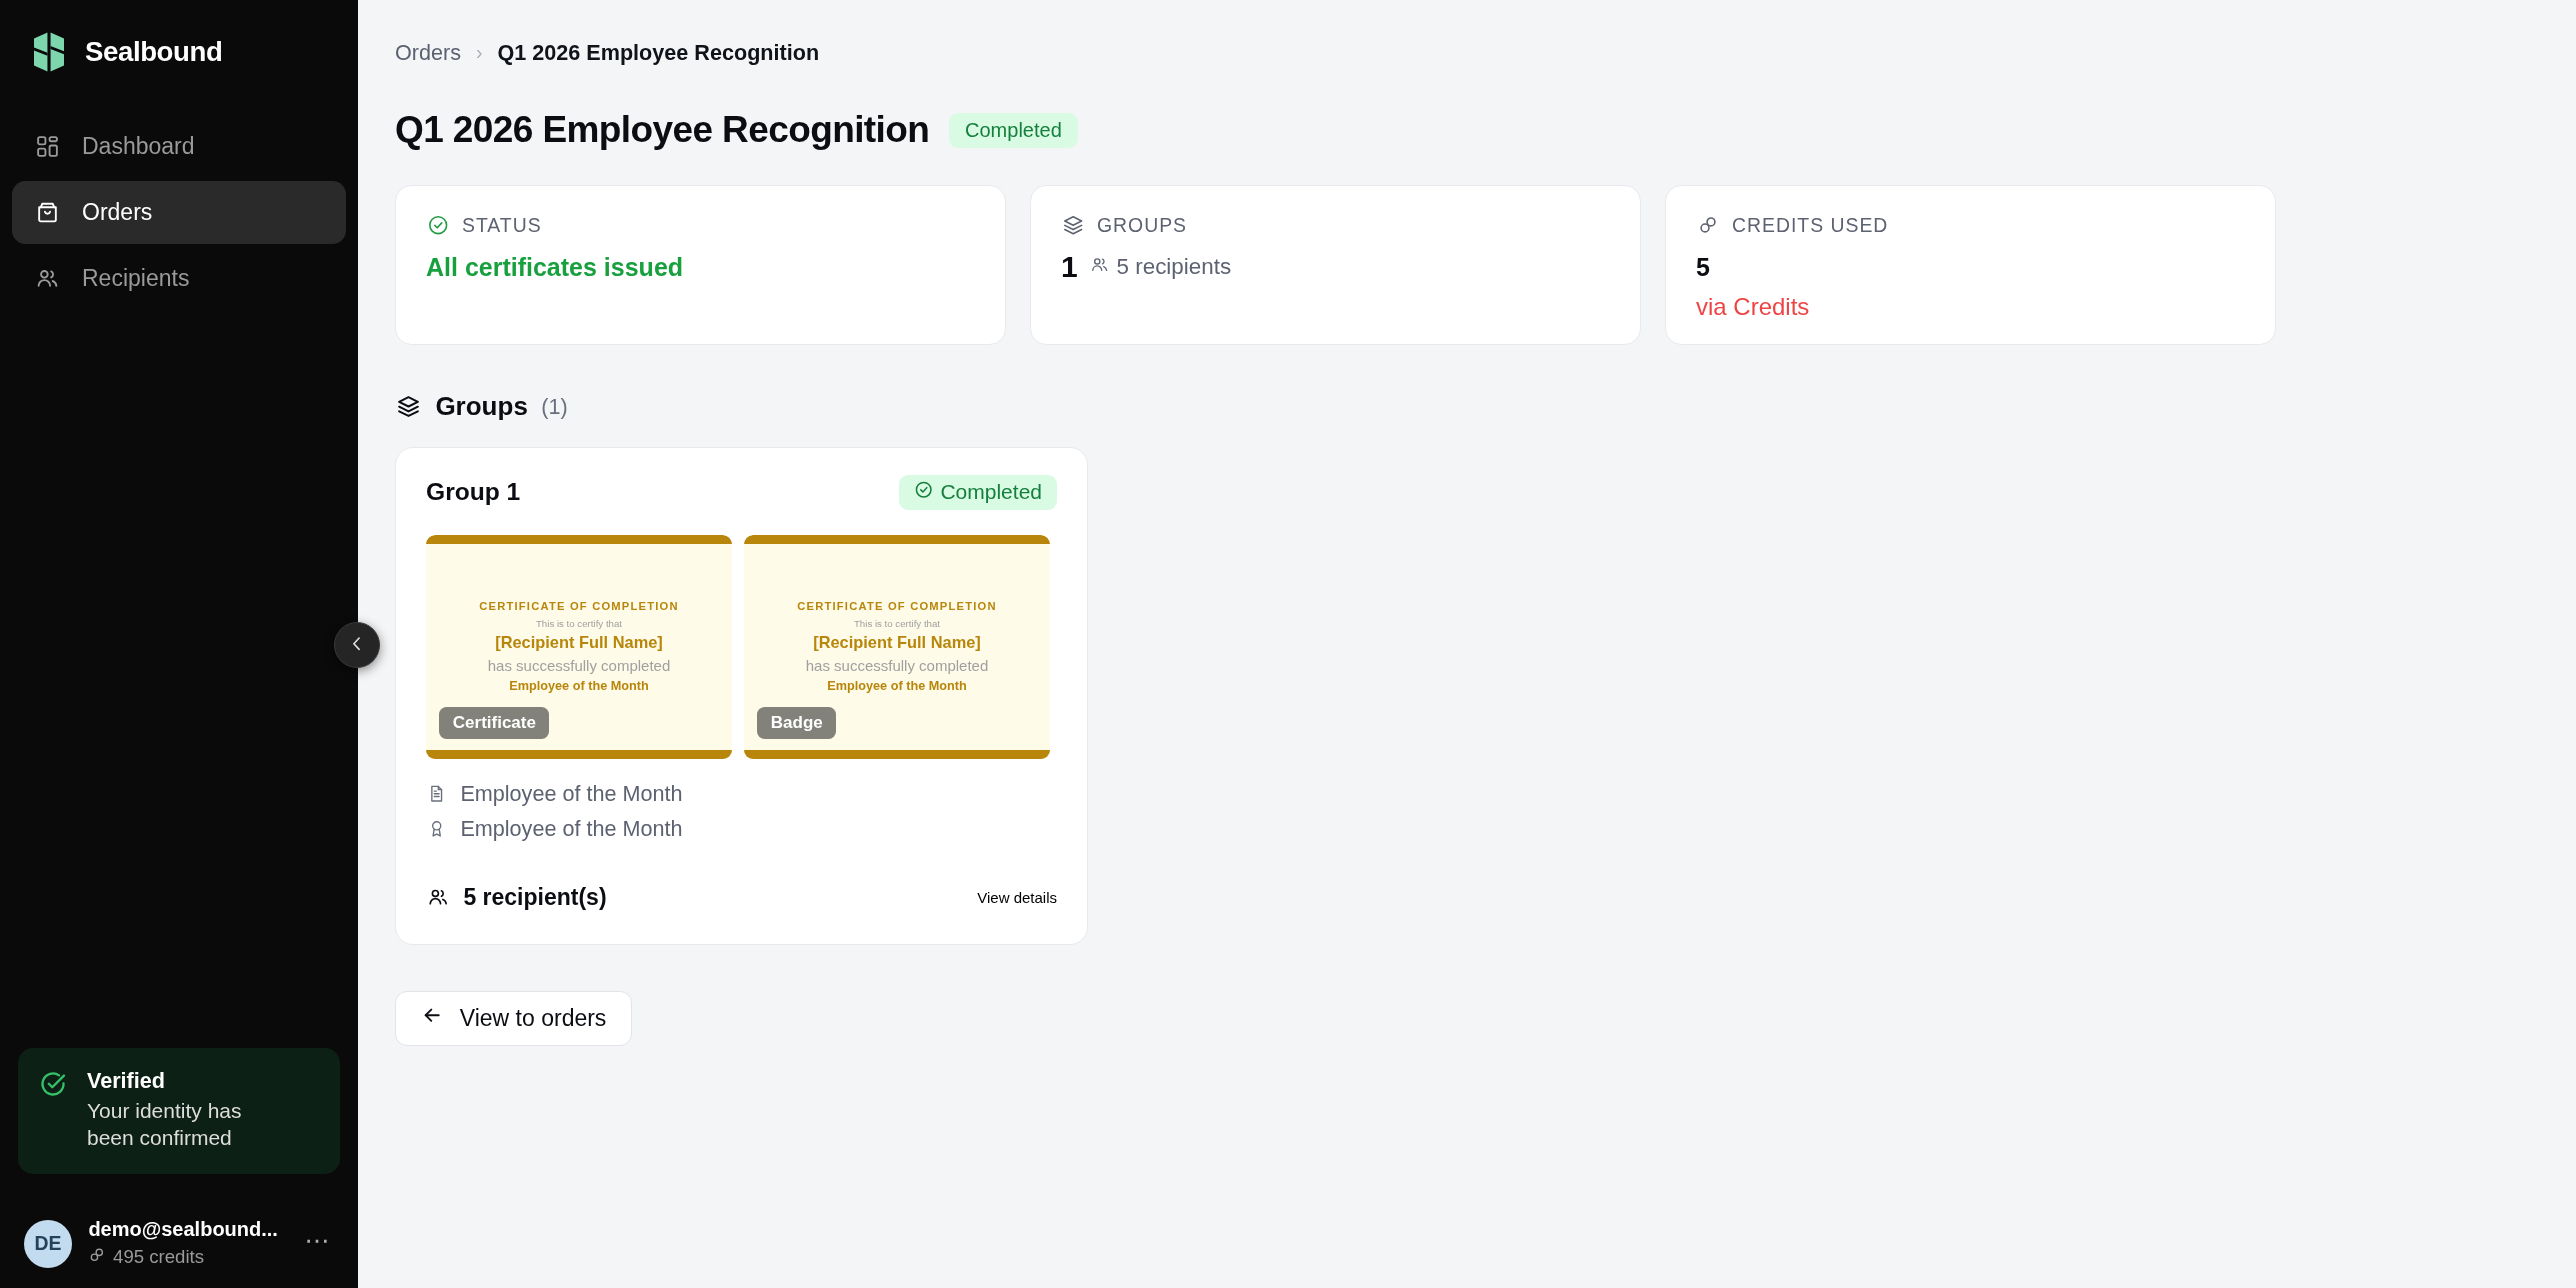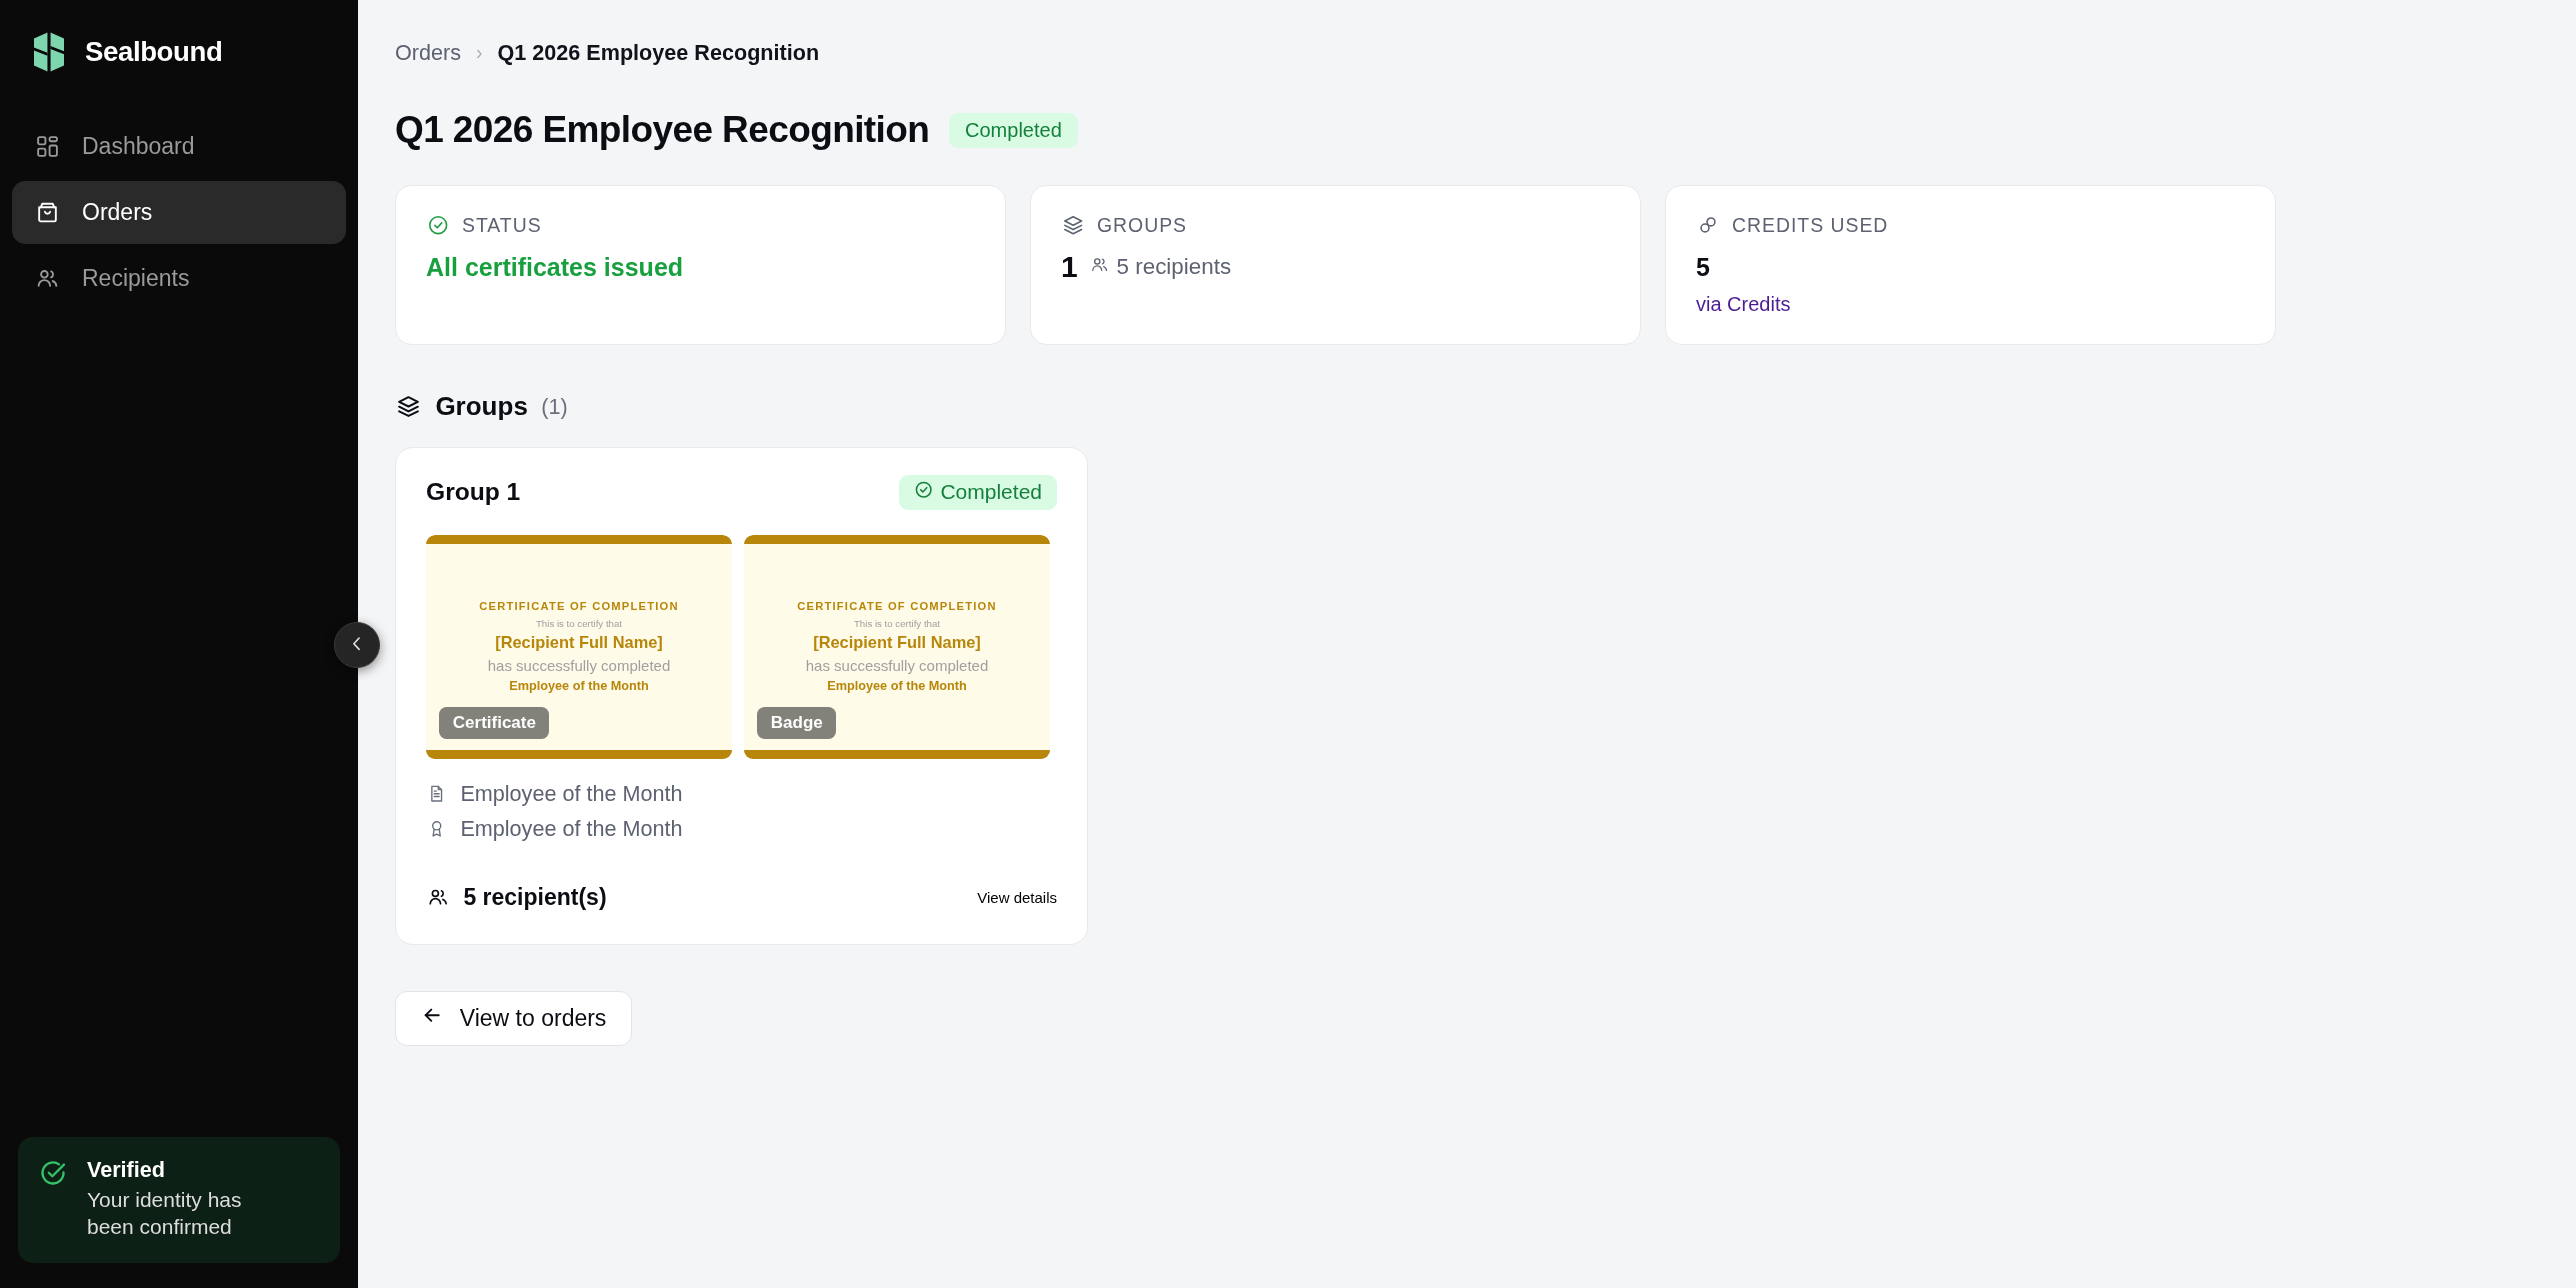--- a/index.html
+++ b/index.html
@@ -96,21 +96,21 @@
     height: 160px;
   }
   .stat-head { display: flex; align-items: center; gap: 12px; }
   .stat-head .ico { width: 24px; height: 24px; flex-shrink:0; display:flex;align-items:center;justify-content:center;}
   .stat-label { font-size: 19.4px; letter-spacing: 1px; color: #5d6270; font-weight: 400; }
   .stat-value { margin-top: 16.4px; font-size: 25px; font-weight: 700; color: #0b0d13; }
   .stat-value.green { color: #18a03e; }
   .stat-row { margin-top: 15px; display: flex; align-items: center; gap: 12px; }
   .stat-big { font-size: 30px; font-weight: 700; color: #0b0d13; line-height: 1; }
   .stat-side { display: flex; align-items: center; gap: 7.5px; font-size: 22.4px; color: #5d6270; }
-  .stat-sub { margin-top: 10.4px; font-size: 20px; color: #4c1d95; }
+  .stat-sub { margin-top: 10.4px; font-size: 24px; color: #ef4444; }
 
   .section-head { display: flex; align-items: center; gap: 13.4px; margin-top: 46px; }
   .section-head .ico { width: 27px; height: 27px; display:flex;align-items:center;justify-content:center;}
   .section-title { font-size: 26px; font-weight: 700; color: #0b0d13; }
   .section-count { font-size: 21.6px; color: #6a6f7d; }
 
   .group-card {
     margin-top: 25px;
     width: 693px;
     background: #ffffff;
@@ -233,20 +233,36 @@
           <path d="M21 11.5 A9 9 0 1 1 17.2 4.6"></path>
             <path d="M8.4 11.8 L11.4 14.8 L21.4 4.8"></path>
         </svg>
       </span>
       <div>
         <div class="verify-title">Verified</div>
         <div class="verify-sub">Your identity has been confirmed</div>
       </div>
     </div>
 
+    <div class="user-row">
+      <div class="avatar">DE</div>
+      <div class="user-meta">
+        <div class="user-email">demo@sealbound...</div>
+        <div class="user-credits">
+          <span>
+            <svg width="18" height="18" viewBox="0 0 24 24" fill="none" stroke="#9a9a9a" stroke-width="1.8" stroke-linecap="round" stroke-linejoin="round">
+              <circle cx="15" cy="8.5" r="4.2"></circle>
+                <circle cx="8.6" cy="15" r="4.2"></circle>
+            </svg>
+          </span>
+          <span>495 credits</span>
+        </div>
+      </div>
+      <div class="dots">⋯</div>
+    </div>
 
     <div class="collapse-btn">
       <span>
         <svg width="19.4" height="19.4" viewBox="0 0 24 24" fill="none" stroke="#e0e0e0" stroke-width="2" stroke-linecap="round" stroke-linejoin="round">
           <path d="M15 5 L8.5 12 L15 19"></path>
         </svg>
       </span>
     </div>
 
   </aside>

